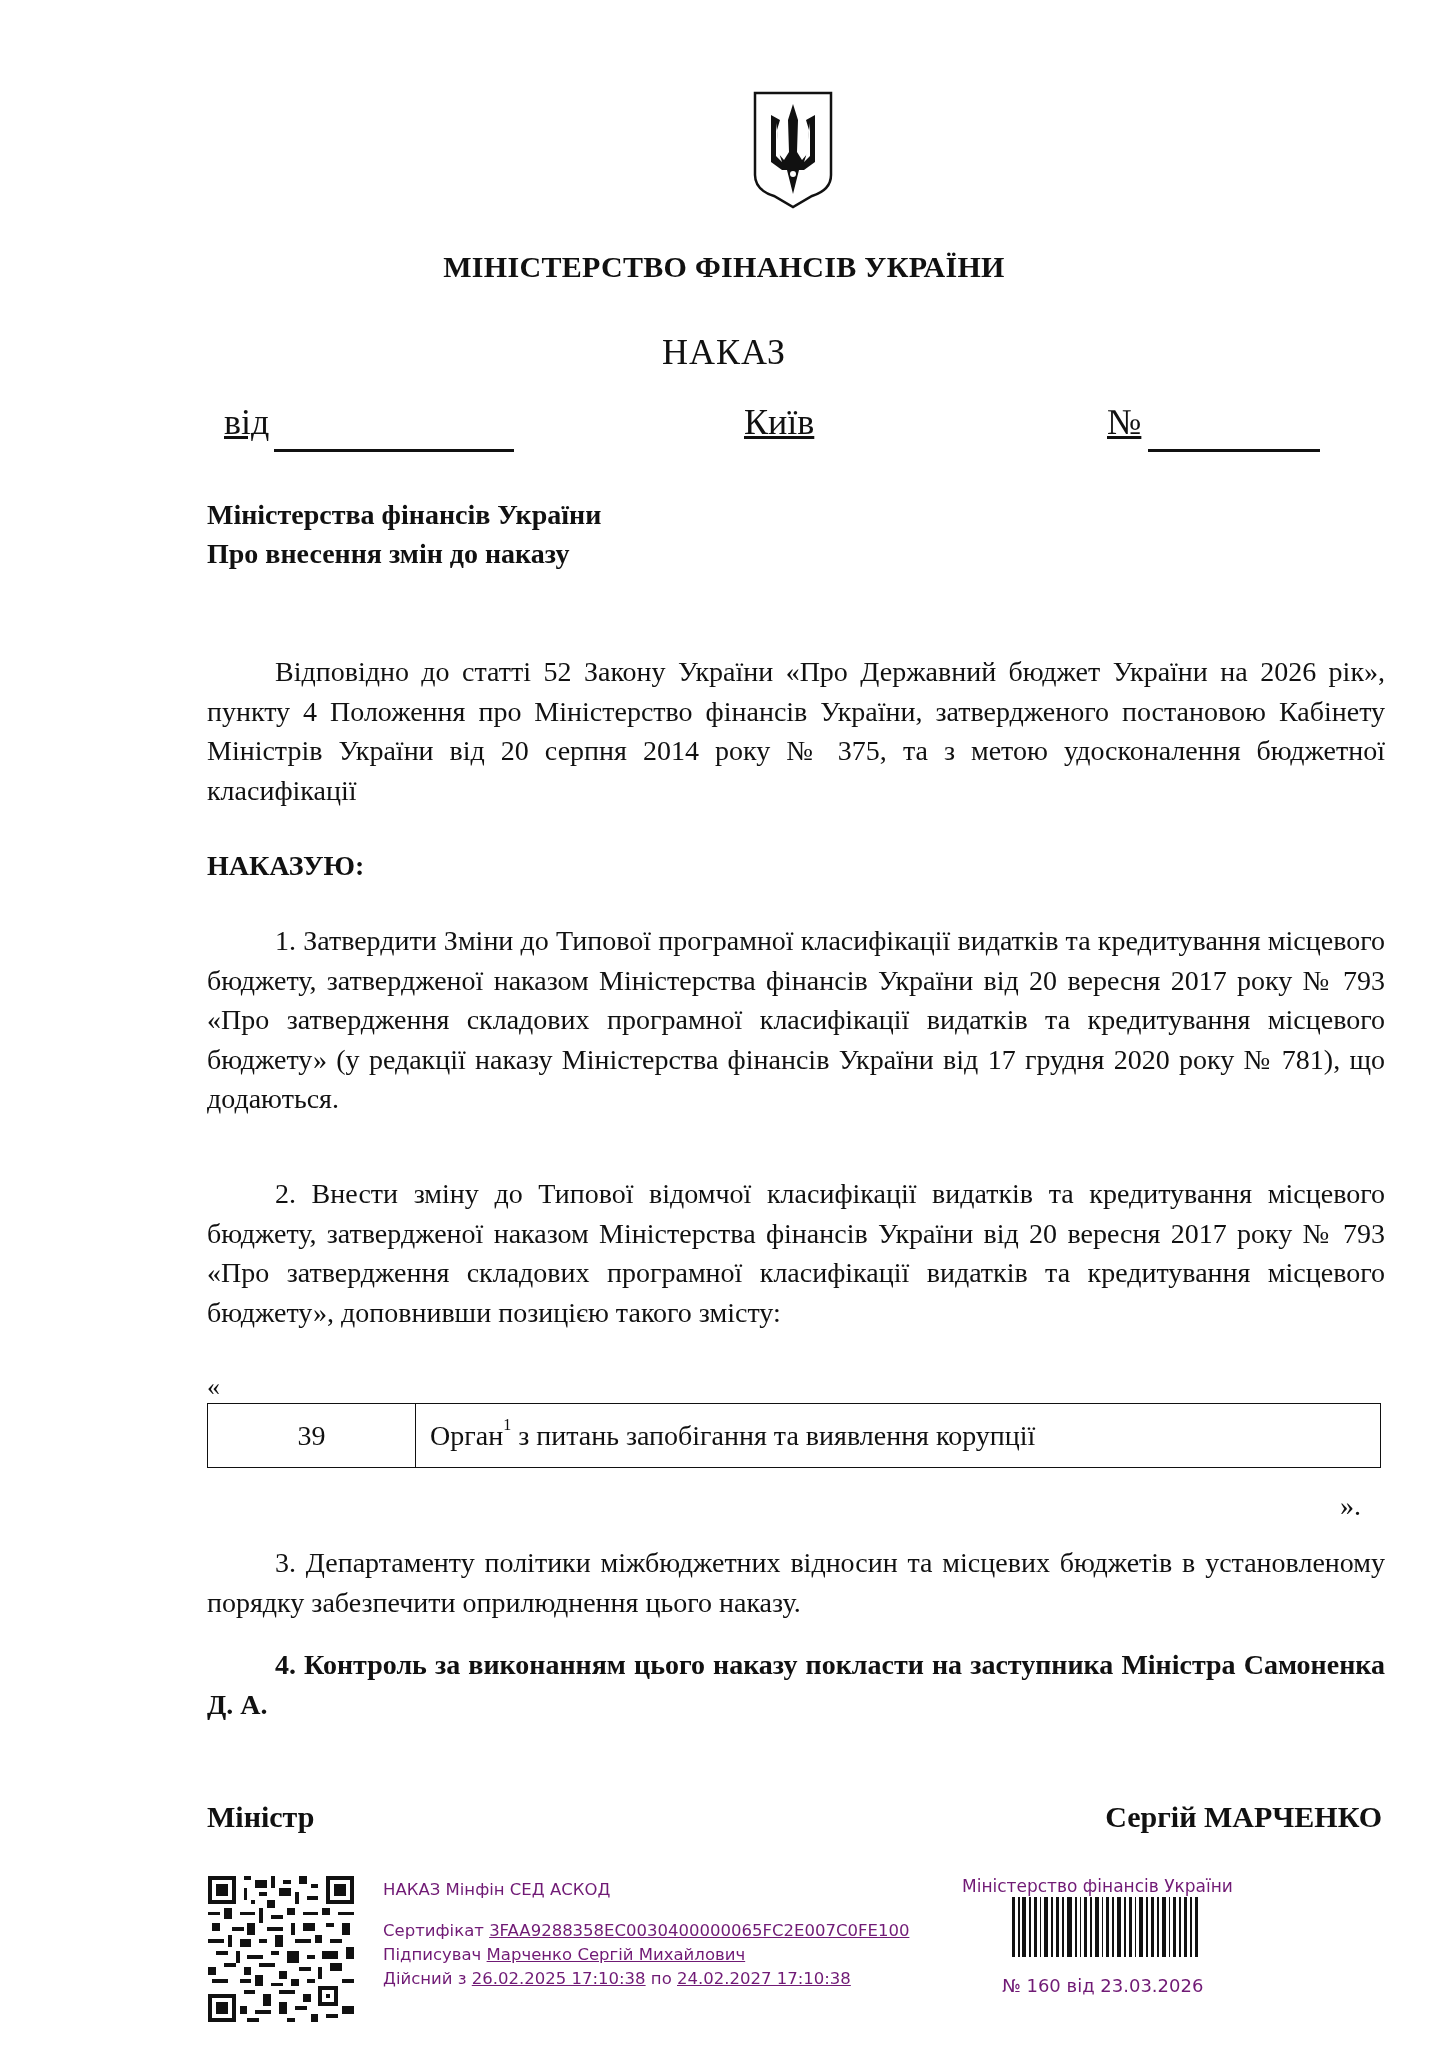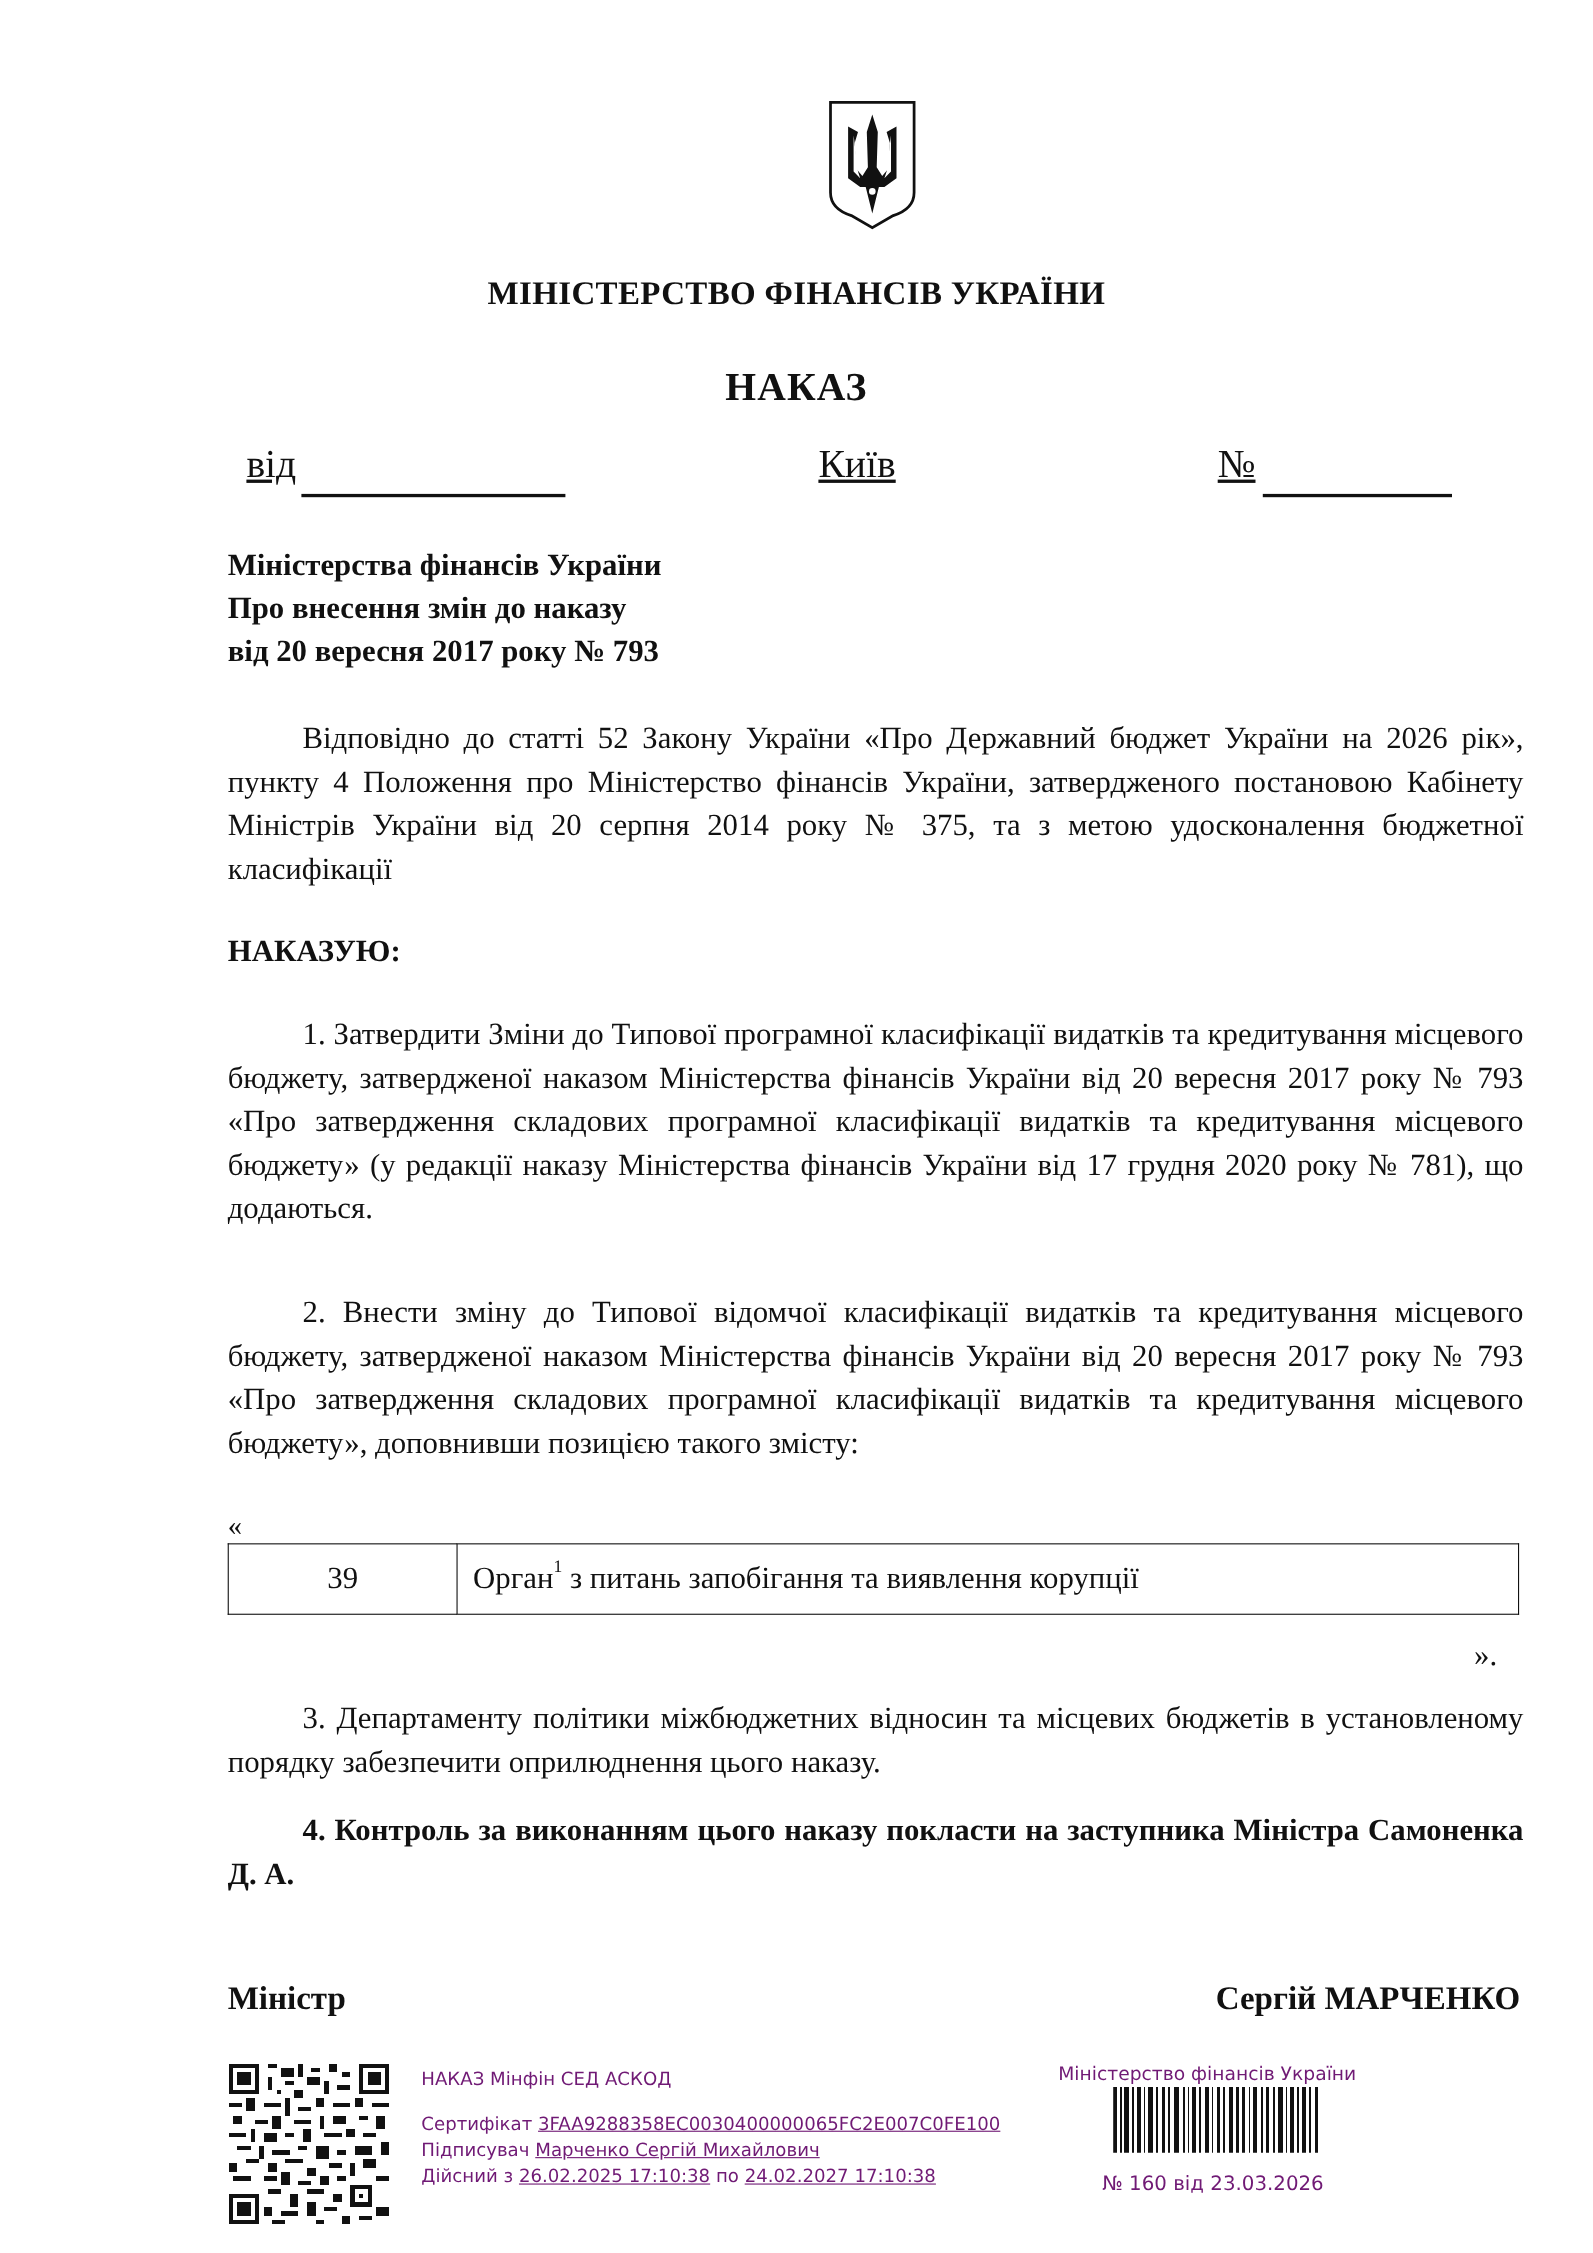--- a/index.html
+++ b/index.html
@@ -1,21 +1,21 @@
 <!DOCTYPE html>
 <html><head>
 <meta charset="utf-8">
 <style>
   html, body { margin:0; padding:0; background:#ffffff; }
   body { width:1448px; height:2048px; position:relative; overflow:hidden; color:#111;
          font-family:"Liberation Serif", "DejaVu Serif", serif; }
   .abs { position:absolute; }
   .coat { left:752px; top:90px; width:82px; height:120px; }
   .ministry { left:0; width:1448px; top:250px; text-align:center; font-weight:bold; font-size:30px; letter-spacing:0.3px; }
-  .order-title { left:0; width:1448px; top:331px; text-align:center; font-weight:bold; font-size:36px; letter-spacing:1px; }
+  .order-title { left:0; width:1448px; top:331px; text-align:center; font-weight:normal; font-size:36px; letter-spacing:1px; }
   .row { top:401px; font-size:36px;text-decoration:underline; }
   .uline { border-bottom:3px solid #111; height:0; }
   .subject { left:207px; top:495px; font-weight:bold; font-size:28px; line-height:39px; }
   .para { left:207px; width:1178px; font-size:28px; line-height:39.5px; text-align:justify; text-align-last:left; }
   .para .indent { display:inline-block; width:68px; }
   .bold { font-weight:bold; }
   table.pos { border-collapse:collapse; left:207px; top:1403px; width:1174px; height:65px; font-size:28px;border-radius:11px; }
   table.pos td { border:1.5px solid #111; vertical-align:middle; }
   table.pos td.code { width:205px; text-align:center; }
   table.pos td.name { padding-left:14px; }
@@ -43,21 +43,20 @@
 
 <div class="abs row" style="left:224px;">від</div>
 <div class="abs uline" style="left:274px; top:449px; width:240px;"></div>
 <div class="abs row" style="left:744px;">Київ</div>
 <div class="abs row" style="left:1107px;">№</div>
 <div class="abs uline" style="left:1148px; top:449px; width:172px;"></div>
 
 <div class="abs subject">
   <div>Міністерства фінансів України</div>
   <div>Про внесення змін до наказу</div>
-  <div>від 20 вересня 2017 року № 793</div>
 </div>
 
 <div class="abs para" style="top:652px;"><span class="indent"></span><span>Відповідно до статті 52 Закону України «Про Державний бюджет України на 2026 рік», пункту 4 Положення про Міністерство фінансів України, затвердженого постановою Кабінету Міністрів України від 20 серпня 2014 року № 375, та з метою удосконалення бюджетної класифікації</span></div>
 
 <div class="abs para bold" style="top:846px;">НАКАЗУЮ:</div>
 
 <div class="abs para" style="top:921px;"><span class="indent"></span><span>1. Затвердити Зміни до Типової програмної класифікації видатків та кредитування місцевого бюджету, затвердженої наказом Міністерства фінансів України від 20 вересня 2017 року № 793 «Про затвердження складових програмної класифікації видатків та кредитування місцевого бюджету» (у редакції наказу Міністерства  фінансів України від 17 грудня 2020 року № 781), що додаються.</span></div>
 
 <div class="abs para" style="top:1174px;"><span class="indent"></span><span>2. Внести зміну до Типової відомчої класифікації видатків та кредитування місцевого бюджету, затвердженої наказом Міністерства фінансів України від 20 вересня 2017 року № 793 «Про затвердження складових програмної класифікації видатків та кредитування місцевого бюджету», доповнивши позицією такого змісту:</span></div>
 

